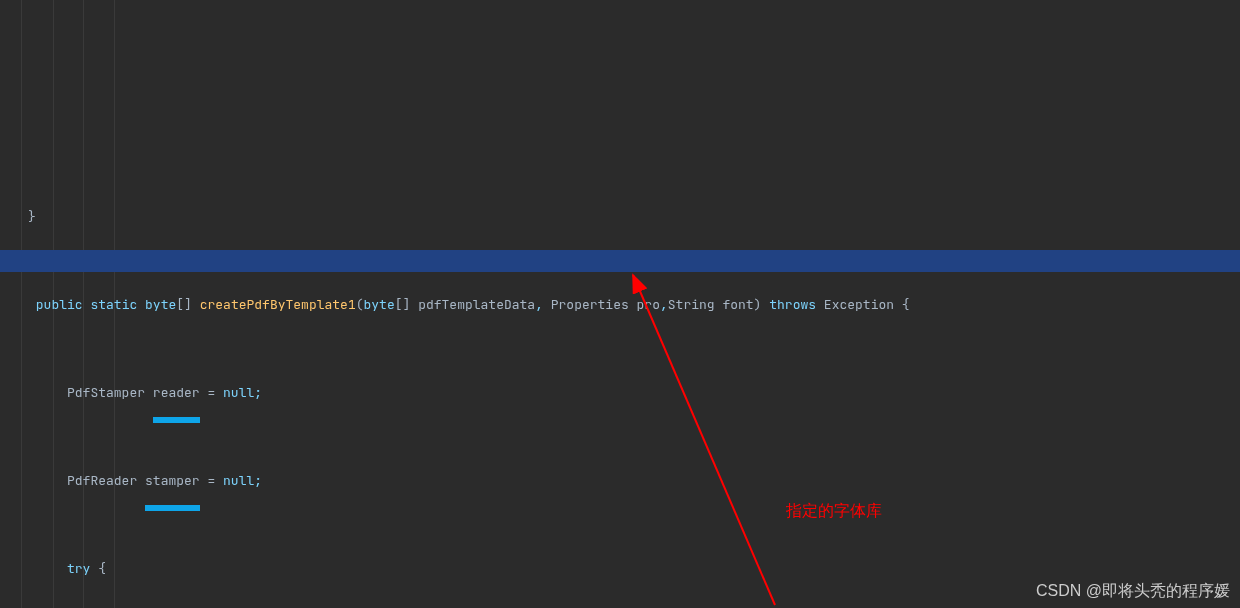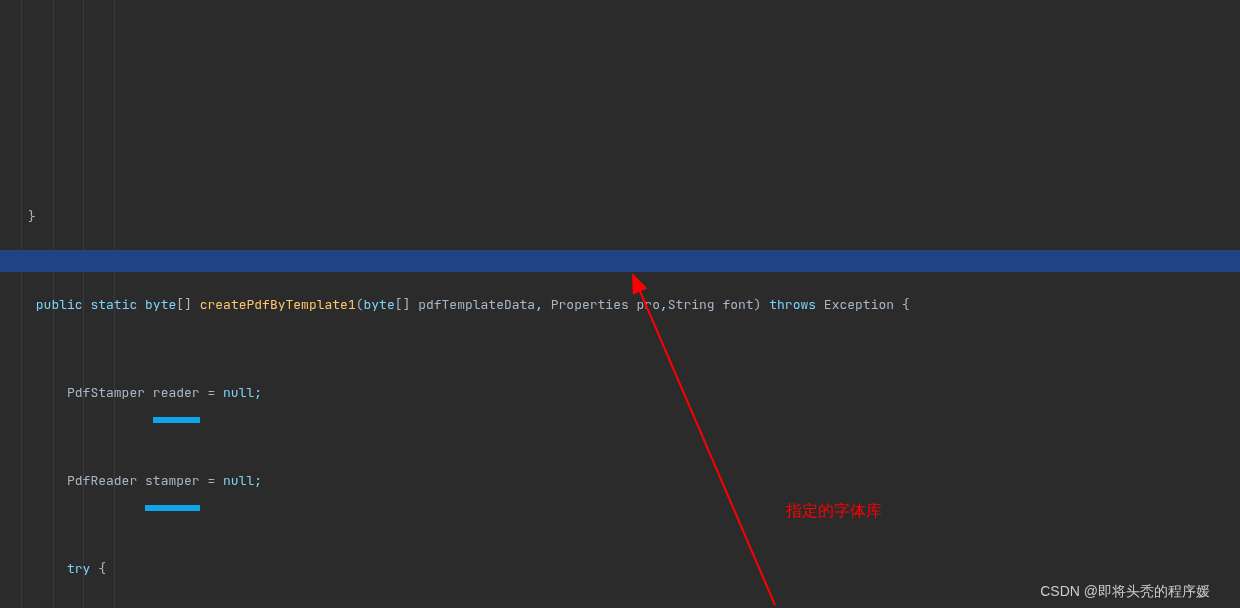--- a/index.html
+++ b/index.html
@@ -50,24 +50,24 @@
   .annotation {
     position: absolute;
     color: #ff0000;
     font-family: sans-serif;
     font-size: 16px;
     z-index: 6;
   }
   .watermark {
     position: absolute;
     bottom: 6px;
-    right: 30px;
+    right: 10px;
     color: #cccccc;
     font-family: sans-serif;
-    font-size: 14px;
+    font-size: 16px;
     z-index: 10;
   }
 </style>
 </head>
 <body>
 
 <div class="editor">
   <div class="vertical-guide" style="left:21px"></div>
   <div class="vertical-guide" style="left:53px"></div>
   <div class="vertical-guide" style="left:83px"></div>

